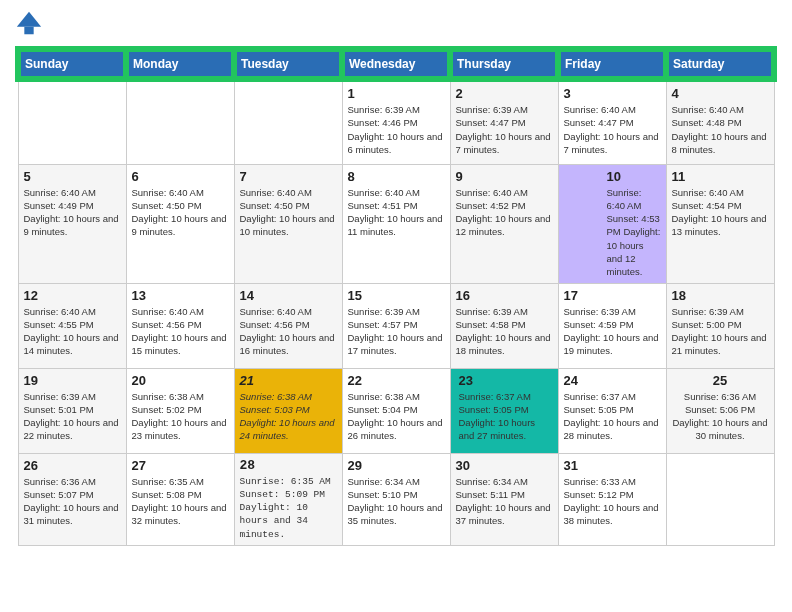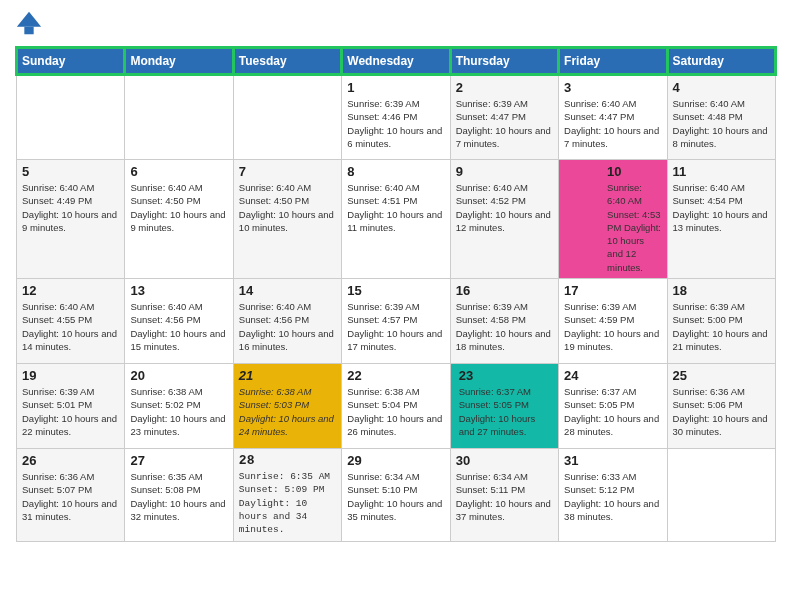--- a/index.html
+++ b/index.html
@@ -64,21 +64,21 @@
       border-collapse: collapse;
       table-layout: fixed;
     }
     th {
       background: #2a6db5;
       color: #fff;
       font-size: 12px;
       font-weight: bold;
       padding: 5px 4px;
       text-align: left;
-      border: 3px solid #22c55e;
+      border: 6px solid #22c55e;
     }
     td {
       border: 1px solid #ccc;
       vertical-align: top;
       padding: 4px 5px;
       font-size: 10px;
       color: #333;
       height: 85px;
       background: #fff;
     }
@@ -203,21 +203,21 @@
 Daylight: 10 hours
 and 11 minutes.</div>
           </td>
           <td style="background: rgb(245, 245, 245);">
             <span class="day-number">9</span>
             <div class="day-info">Sunrise: 6:40 AM
 Sunset: 4:52 PM
 Daylight: 10 hours
 and 12 minutes.</div>
           </td>
-          <td style="background: #ec4899; padding-left: 48px;">
+          <td style="background: #c4b5fd; padding-left: 48px;">
             <span class="day-number">10</span>
             <div class="day-info">Sunrise: 6:40 AM
 Sunset: 4:53 PM
 Daylight: 10 hours
 and 12 minutes.</div>
           </td>
           <td style="background: rgb(245, 245, 245); margin-top: 32px;">
             <span class="day-number">11</span>
             <div class="day-info">Sunrise: 6:40 AM
 Sunset: 4:54 PM
@@ -312,21 +312,21 @@
 Daylight: 10 hours
 and 27 minutes.</div>
           </td>
           <td style="background: rgb(255, 255, 255);">
             <span class="day-number">24</span>
             <div class="day-info">Sunrise: 6:37 AM
 Sunset: 5:05 PM
 Daylight: 10 hours
 and 28 minutes.</div>
           </td>
-          <td style="background: rgb(245, 245, 245);">
+          <td style="background: rgb(245, 245, 245); text-align: center;">
             <span class="day-number">25</span>
             <div class="day-info">Sunrise: 6:36 AM
 Sunset: 5:06 PM
 Daylight: 10 hours
 and 30 minutes.</div>
           </td>
         </tr>
         <tr>
           <td style="background: rgb(245, 245, 245);">
             <span class="day-number">26</span>

